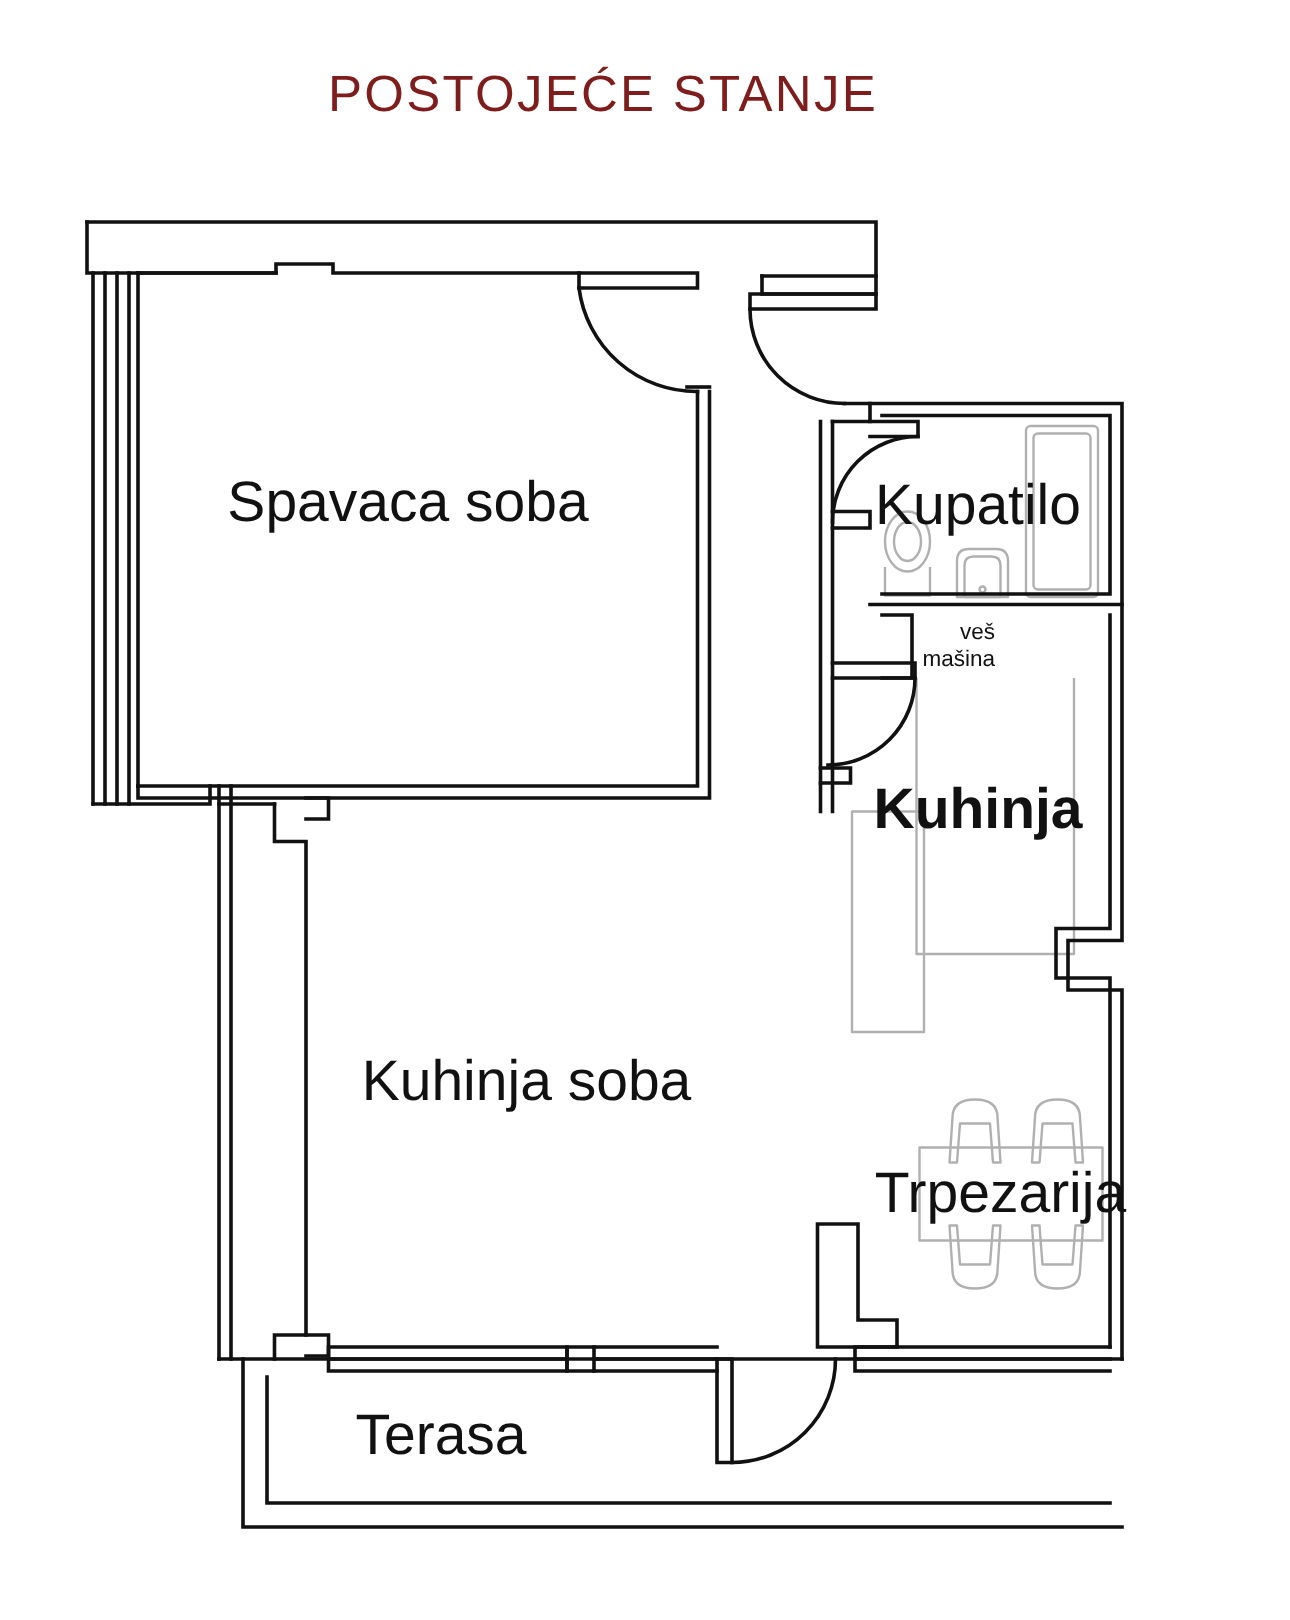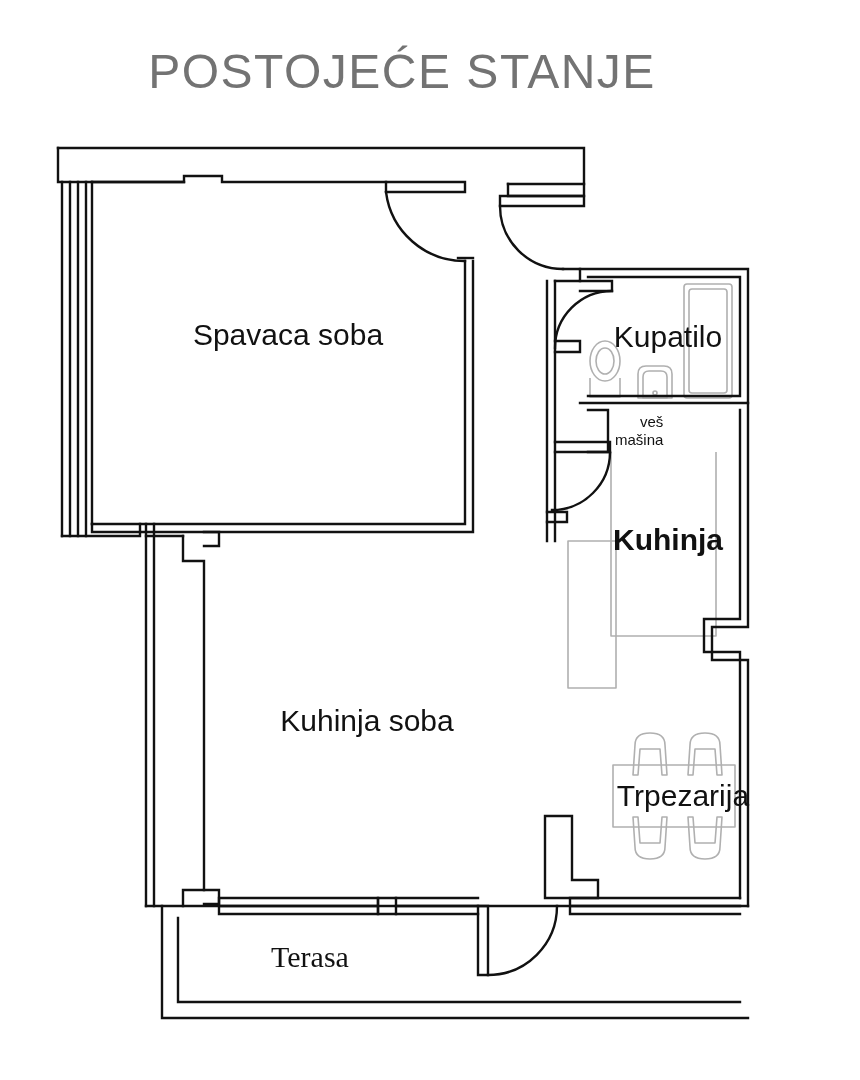--- a/index.html
+++ b/index.html
@@ -21,44 +21,44 @@
     width: 860px;
     height: 1080px;
     background: #ffffff;
   }
   #plan-title {
     position: absolute;
     left: 0;
     top: 44px;
     width: 804px;
     text-align: center;
-    font-size: 48px;
+    font-size: 34px;
     letter-spacing: 1.5px;
     font-weight: 400;
-    color: #737373;
+    color: #7f1d1d;
     font-family: "Liberation Sans", sans-serif;
     white-space: nowrap;
   }
   #plan-svg {
     position: absolute;
     left: 0;
     top: 0;
     width: 860px;
     height: 1080px;
     display: block;
   }
   .room-label {
     position: absolute;
     font-family: "Liberation Sans", sans-serif;
     color: #111111;
     white-space: nowrap;
     transform: translate(-50%, -50%);
     line-height: 1.0;
   }
-  .room-label.big { font-size: 30px; margin-left: 16px; }
+  .room-label.big { font-size: 38px; }
   .room-label.small {
     font-size: 15px;
     line-height: 1.18;
     white-space: normal;
     text-align: right;
     transform: none;
     background: #ffffff;
   }
 </style>
 </head>
@@ -182,20 +182,20 @@
   <div class="room-label big" style="left:272px; top:335px;">Spavaca soba</div>
 
   <div class="room-label big" style="left:652px; top:337px;">Kupatilo</div>
 
   <div class="room-label big" style="left:652px; top:540px;font-weight:bold;">Kuhinja</div>
 
   <div class="room-label big" style="left:351px; top:721px;">Kuhinja soba</div>
 
   <div class="room-label big" style="left:667px; top:796px;">Trpezarija</div>
 
-  <div class="room-label big" style="left:294px; top:957px;font-family:Liberation Serif, serif;">Terasa</div>
+  <div class="room-label big" style="left:294px; top:957px;">Terasa</div>
 
   <div class="room-label small" style="left:615px; top:413px;">
     <span>veš</span><br>
     <span>mašina</span>
   </div>
 
 </div>
 
 </body></html>

